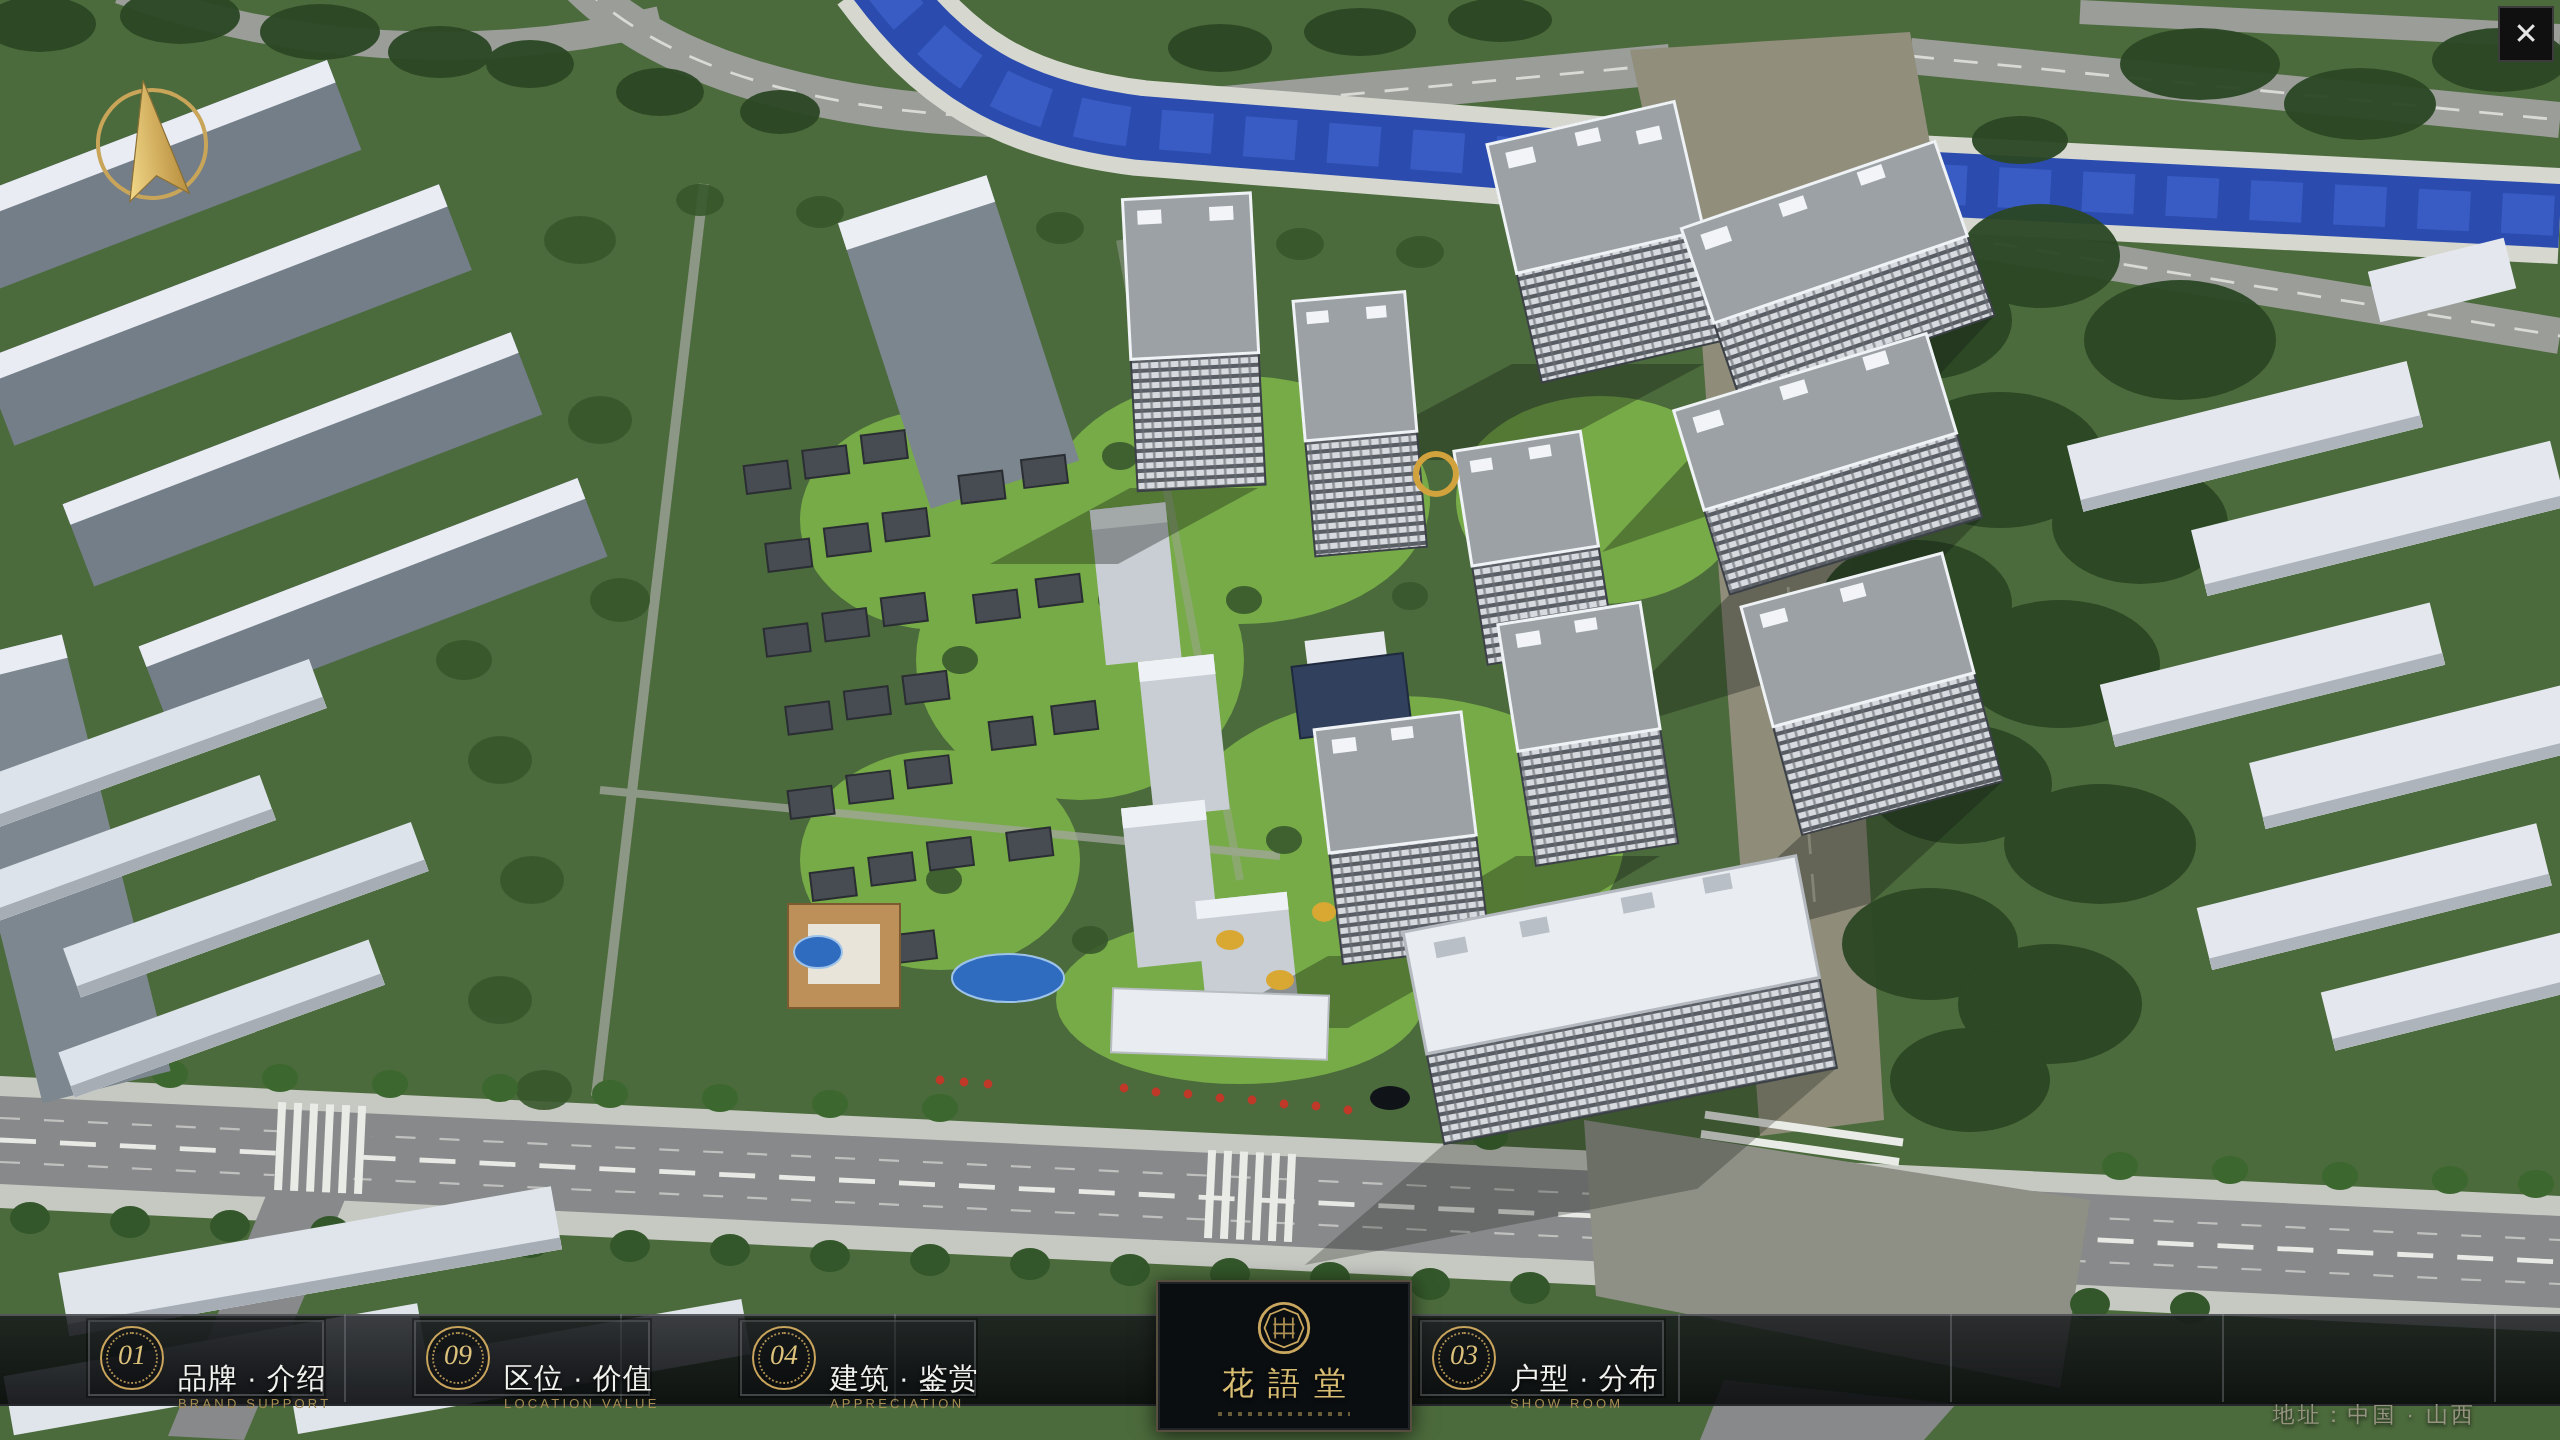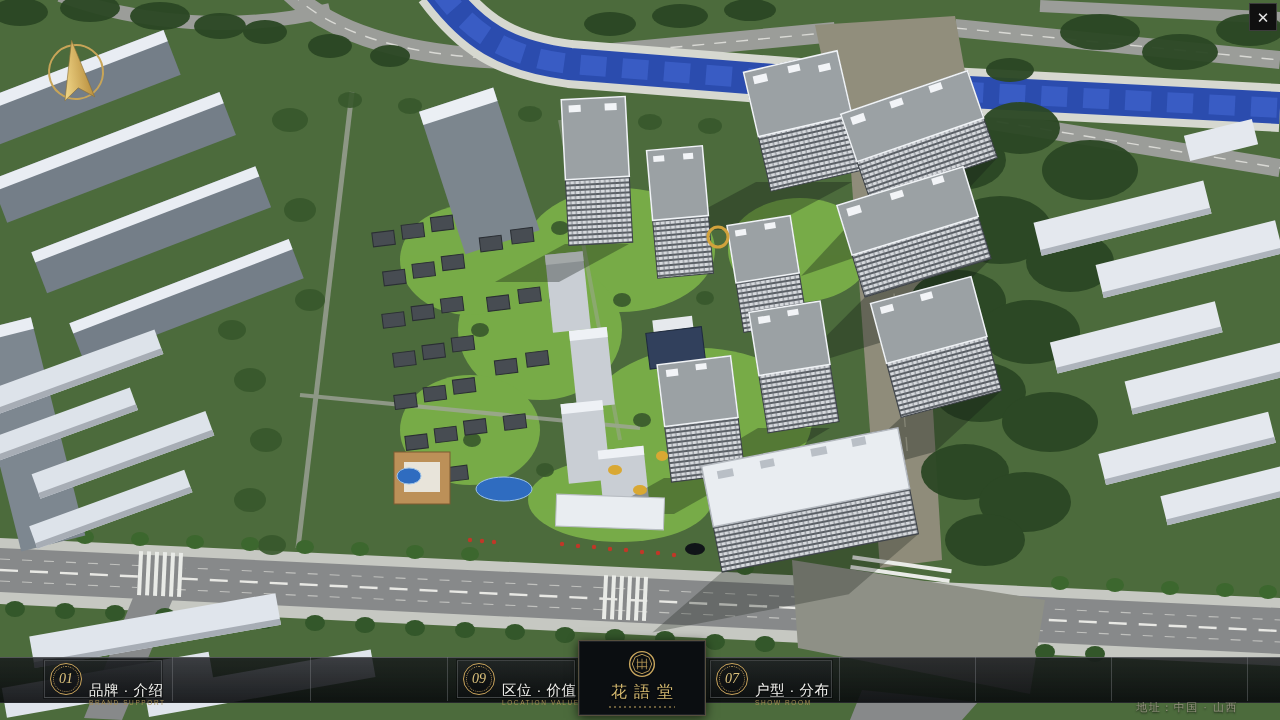--- a/index.html
+++ b/index.html
@@ -14,21 +14,21 @@
     font-size:15px;line-height:1;cursor:pointer;}
 
   
   .nav-strip{position:absolute;left:0;right:0;top:657px;height:44px;
     background:linear-gradient(180deg,rgba(22,24,27,.82),rgba(8,10,12,.9));
     border-top:1px solid rgba(150,152,158,.5);
     border-bottom:1px solid rgba(38,40,44,.9);}
   .sep{position:absolute;top:657px;width:1px;height:44px;background:rgba(135,138,142,.38);}
   .nav-region{position:absolute;top:657px;height:44px;display:flex;
     justify-content:space-between;align-items:center;}
-  .nav-region.left{left:44px;width:531px;}
+  .nav-region.left{left:44px;width:444px;}
   .nav-region.right{left:710px;width:530px;}
   .nav-item{width:118px;height:38px;box-sizing:border-box;flex:0 0 auto;
     display:flex;align-items:center;gap:7px;padding:0 4px 0 5px;
     background:linear-gradient(180deg,rgba(34,37,40,.55),rgba(12,14,16,.62));
     border:1px solid rgba(152,154,158,.32);
     box-shadow:0 0 0 1px rgba(0,0,0,.35);cursor:pointer;}
   .nav-region.right .nav-item{width:122px;}
   .badge{position:relative;flex:0 0 30px;height:30px;border-radius:50%;
     border:1px solid #c9a45c;background:rgba(6,7,8,.35);
     display:flex;align-items:center;justify-content:center;}
@@ -491,26 +491,35 @@
     </div>
     <div class="nav-item">
       <div class="badge">
           <span>09</span>
         </div>
       <div class="titles">
         <span class="zh">区位 · 价值</span>
         <span class="en">LOCATION VALUE</span>
       </div>
     </div>
+    <div class="nav-item">
+      <div class="badge">
+          <span>04</span>
+        </div>
+      <div class="titles">
+        <span class="zh">建筑 · 鉴赏</span>
+        <span class="en">APPRECIATION</span>
+      </div>
+    </div>
   </div>
 
   <div class="nav-region right">
     <div class="nav-item">
       <div class="badge">
-          <span>07</span>
+          <span>03</span>
         </div>
       <div class="titles">
         <span class="zh">户型 · 分布</span>
         <span class="en">SHOW ROOM</span>
       </div>
     </div>
   </div>
 
   <div class="logo-panel">
     <svg class="seal" width="30" height="30" viewBox="-17 -17 34 34">

